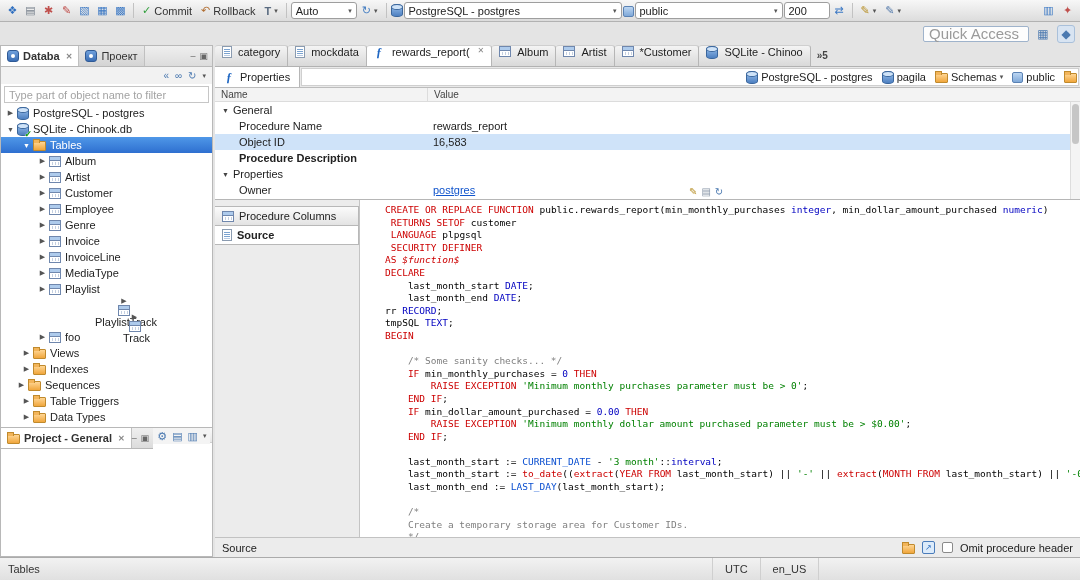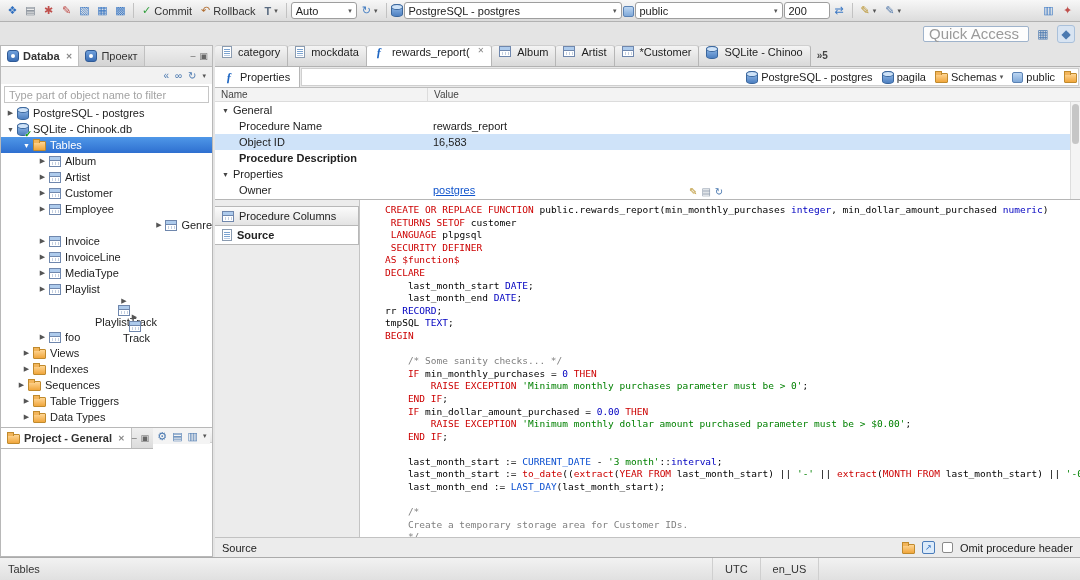--- a/index.html
+++ b/index.html
@@ -93,21 +93,21 @@
   .grid-sb::before{content:"";position:absolute;left:1px;right:1px;top:2px;height:40px;background:#c6c6c6;border-radius:4px}
 
   .lower{flex:1;display:flex;overflow:hidden}
   .side-tabs{width:145px;flex:none;background:#ececec;border-right:1px solid #c4c4c4;padding-top:7px}
   .side-tab{height:20px;display:flex;align-items:center;gap:5px;padding:0 7px;font-size:11px;border:1px solid #b8b8b8;border-left:none;margin-top:-1px;background:linear-gradient(#fbfbfb,#e3e3e3);white-space:nowrap}
   .side-tab.selected{background:#fff;font-weight:bold}
   .source{flex:1;background:#fff;overflow:hidden;position:relative}
   .code{position:absolute;left:25px;top:4px;right:0;font:9.5px/12.6px "DejaVu Sans Mono",monospace;white-space:pre;color:#000}
   .code-line{height:12.6px}
   .tk-k{color:#cc0000}.tk-t{color:#0000c0}.tk-n{color:#0000c0}.tk-s{color:#008000}
-  .tk-c{color:#7f7f7f}.tk-f{color:#0a4fd0}.tk-d{color:#cc0000;}.tk-p{color:#000}
+  .tk-c{color:#7f7f7f}.tk-f{color:#0a4fd0}.tk-d{color:#cc0000;font-style:italic}.tk-p{color:#000}
   .float-icons{position:absolute;top:141px;left:474px;display:flex;gap:4px;font-size:10px;z-index:5}
   .float-icons span{color:#8a97a8}
 
   .editor-bottom{height:20px;flex:none;display:flex;align-items:center;background:#ececec;border-top:1px solid #c2c2c2;padding:0 7px;font-size:11px;gap:6px}
   .eb-right{margin-left:auto;display:flex;align-items:center;gap:7px}
   .checkbox{width:11px;height:11px;border:1px solid #8a8a8a;background:#fff;border-radius:2px;flex:none}
   .eb-export{width:13px;height:13px;border:1px solid #4a7cba;background:#dcebfa;border-radius:2px;display:flex;align-items:center;justify-content:center;font-size:8px;color:#2f6fc0}
 
   
   .statusbar{position:absolute;left:0;bottom:0;width:100%;height:23px;background:linear-gradient(#f2f2f2,#e0e0e0);border-top:1px solid #ababab;display:flex;align-items:center;font-size:11px;color:#333}
@@ -242,21 +242,21 @@
         <div class="tree-row" style="padding-left: 35px;">
           <span class="tree-arrow">▶</span>
           <span class="icon i-table"></span>
           <span class="tree-label">Customer</span>
         </div>
         <div class="tree-row" style="padding-left: 35px;">
           <span class="tree-arrow">▶</span>
           <span class="icon i-table"></span>
           <span class="tree-label">Employee</span>
         </div>
-        <div class="tree-row" style="padding-left: 35px; justify-content: flex-end;">
+        <div class="tree-row" style="padding-left: 35px;">
           <span class="tree-arrow">▶</span>
           <span class="icon i-table"></span>
           <span class="tree-label">Genre</span>
         </div>
         <div class="tree-row" style="padding-left: 35px;">
           <span class="tree-arrow">▶</span>
           <span class="icon i-table"></span>
           <span class="tree-label">Invoice</span>
         </div>
         <div class="tree-row" style="padding-left: 35px;">

